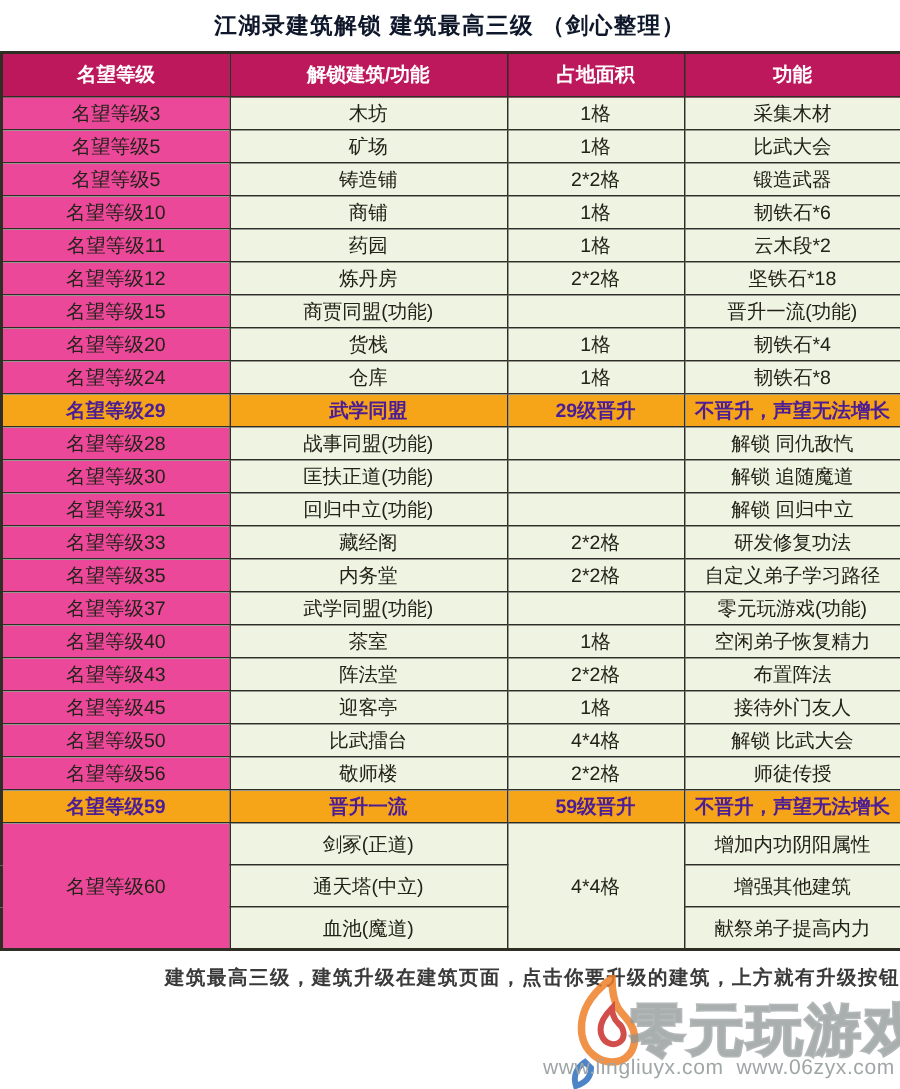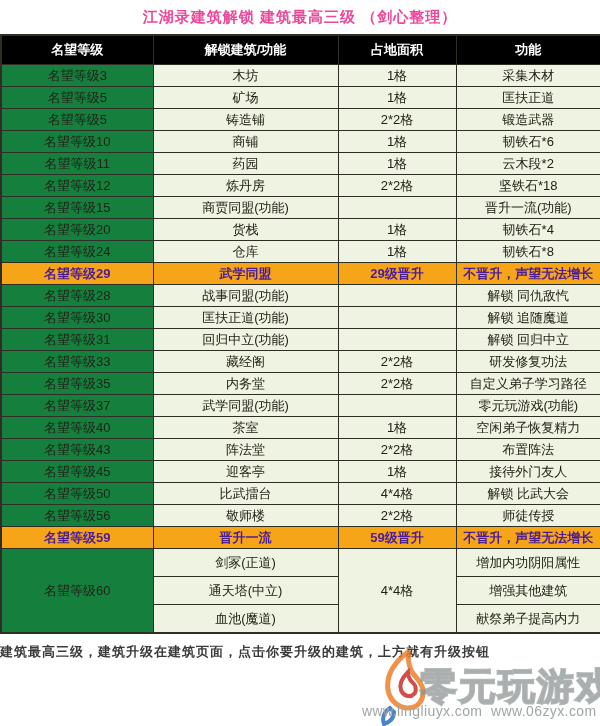--- a/index.html
+++ b/index.html
@@ -2,40 +2,40 @@
 <html><head>
 <meta charset="utf-8">
 <style>
   html,body { margin:0; padding:0; background:#ffffff; }
   .page {
     position:relative; width:600px; height:726px; background:#ffffff;
     font-family:"Liberation Sans","DejaVu Sans",sans-serif; overflow:hidden;
   }
   .page-title {
     padding-top:8px; height:26px; text-align:center;
-    font-size:15px; font-weight:bold; color:#ec4899; letter-spacing:1px;
+    font-size:15px; font-weight:bold; color:#0f172a; letter-spacing:1px;
   }
   table.unlock-table {
     width:600px; border-collapse:collapse; table-layout:fixed;
     border:2px solid #2e2e24;
   }
   .unlock-table th {
-    background:#000000; color:#ffffff; font-size:13px; font-weight:bold;
+    background:#be185d; color:#ffffff; font-size:13px; font-weight:bold;
     height:28px; border:1px solid #2e2e24; text-align:center; padding:0;
   }
   .unlock-table td {
     font-size:13px; color:#222218; text-align:center; padding:0 2px;
     border:1px solid #2e2e24; height:21px; overflow:hidden; white-space:nowrap;
   }
-  .unlock-table td.level { background:#15803d; }
+  .unlock-table td.level { background:#ec4899; }
   .unlock-table td.data  { background:#eff3e1; }
   .unlock-table tr.highlight td { background:#f6a519; font-weight:bold; color:#4c1d95; }
   .unlock-table tr.tall td { height:27px; }
   .footer-note {
-    margin-top:9px; text-align:left; font-size:13px; font-weight:bold;
+    margin-top:9px; text-align:right; font-size:13px; font-weight:bold;
     color:#3a3a3a; letter-spacing:1px;
   }
   .watermark-logo { position:absolute; left:378px; top:650px; width:48px; height:76px; opacity:0.85; pointer-events:none; }
   .watermark-brand {
     position:absolute; left:420px; top:662px; width:200px;
     font-size:37px; font-weight:bold; letter-spacing:2px; white-space:nowrap;
     color:rgba(150,156,156,0.30); -webkit-text-stroke:2px rgba(140,146,146,0.65);
     pointer-events:none;
   }
   .watermark-urls {
@@ -69,21 +69,21 @@
         <tr>
           <td class="level">名望等级3</td>
           <td class="data">木坊</td>
           <td class="data">1格</td>
           <td class="data">采集木材</td>
         </tr>
         <tr>
           <td class="level">名望等级5</td>
           <td class="data">矿场</td>
           <td class="data">1格</td>
-          <td class="data">匡扶正道</td>
+          <td class="data">比武大会</td>
         </tr>
         <tr>
           <td class="level">名望等级5</td>
           <td class="data">铸造铺</td>
           <td class="data">2*2格</td>
           <td class="data">锻造武器</td>
         </tr>
         <tr>
           <td class="level">名望等级10</td>
           <td class="data">商铺</td>

